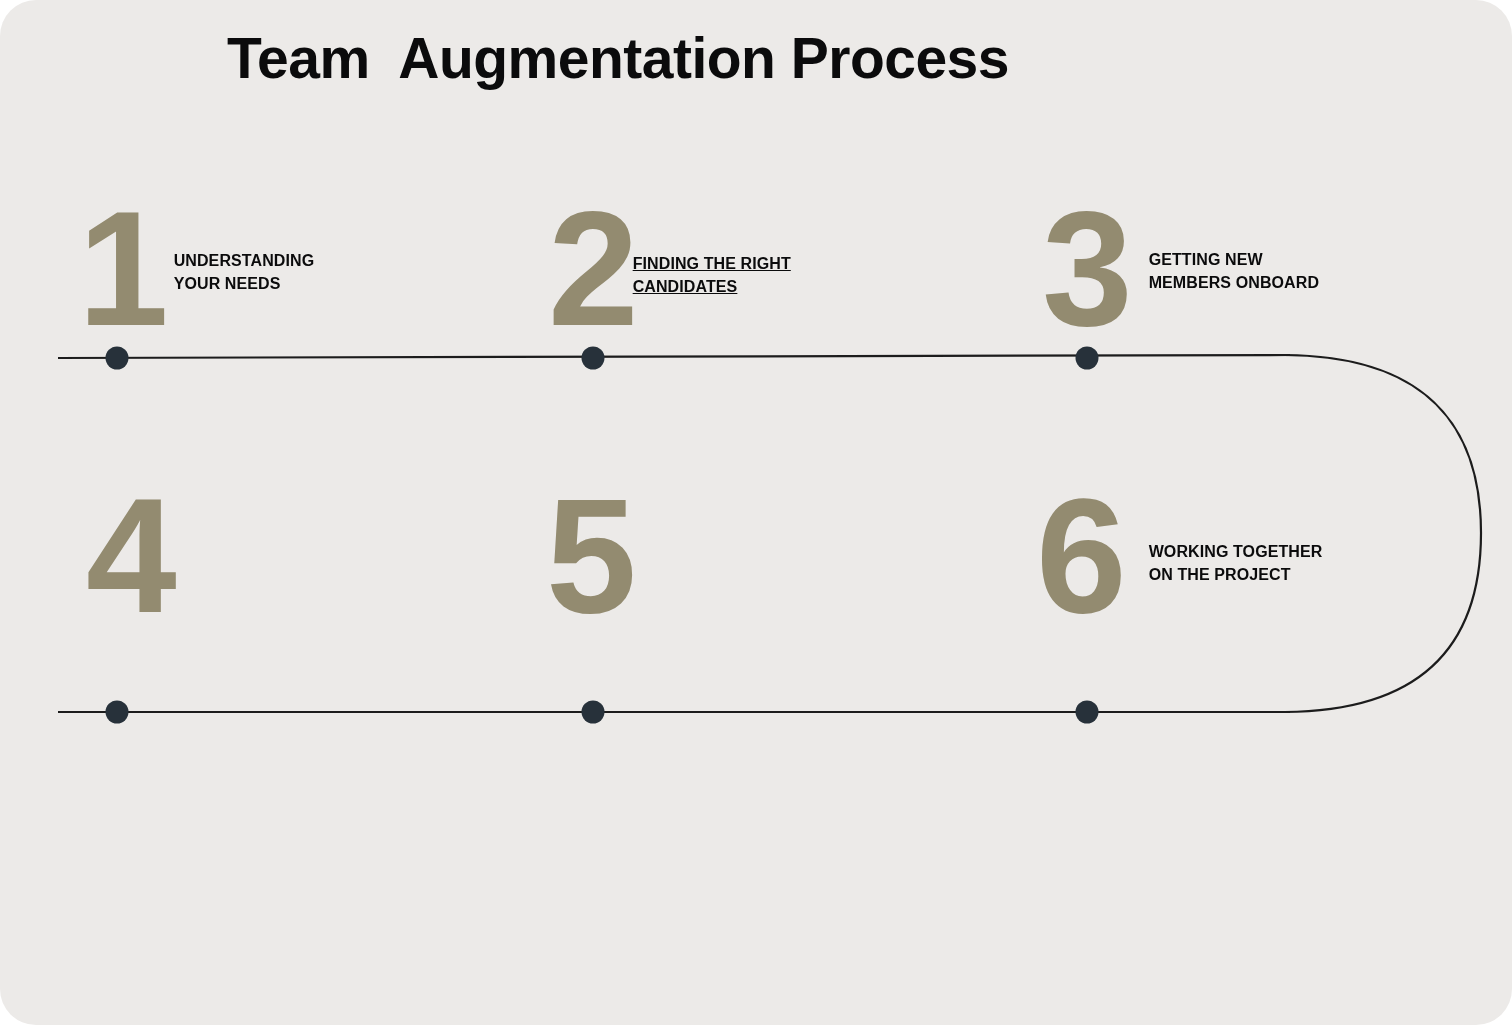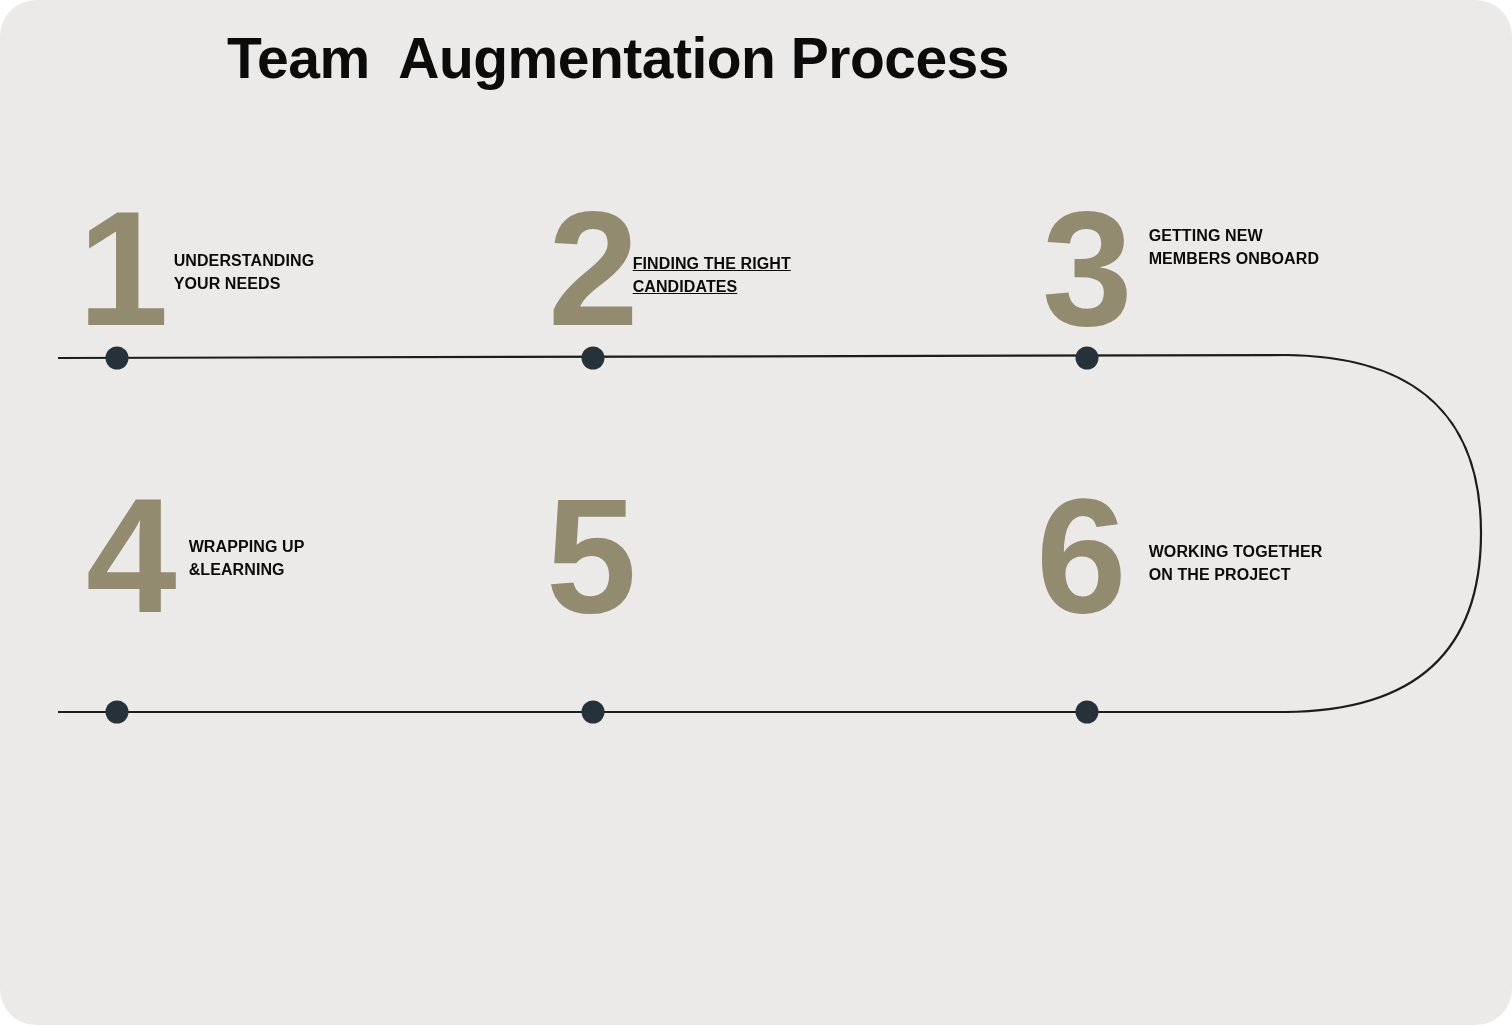--- a/index.html
+++ b/index.html
@@ -73,21 +73,21 @@
   }
 
   
   #step-1 { left: 78px;   top: 205px; }
   #step-1 .step-label { margin-left: 11px; margin-top: 45px; }
 
   #step-2 { left: 548px;  top: 205px; }
   #step-2 .step-label { margin-top: 48px; text-decoration: underline; }
 
   #step-3 { left: 1042px; top: 205px; }
-  #step-3 .step-label { margin-left: 22px; margin-top: 20px; }
+  #step-3 .step-label { margin-left: 22px; margin-top: 44px; }
 
   
   #step-4 { left: 86px;   top: 492px; }
   #step-4 .step-label { margin-left: 18px; margin-top: 44px; }
 
   #step-5 { left: 546px;  top: 492px; }
   #step-5 .step-label { margin-left: 23px; margin-top: 48px; }
 
   #step-6 { left: 1036px; top: 492px; }
   #step-6 .step-label { margin-left: 28px; margin-top: 49px; }
@@ -130,22 +130,20 @@
   </div>
 
   <div class="step" id="step-3">
     <span class="step-number">3</span>
     <span class="step-label">GETTING NEW
 MEMBERS ONBOARD</span>
   </div>
 
   <div class="step" id="step-4">
     <span class="step-number">4</span>
-    <span class="step-label">WRAPPING UP
-&amp;LEARNING</span>
   </div>
 
   <div class="step" id="step-5">
     <span class="step-number">5</span>
   </div>
 
   <div class="step" id="step-6">
     <span class="step-number">6</span>
     <span class="step-label">WORKING TOGETHER
 ON THE PROJECT</span>

